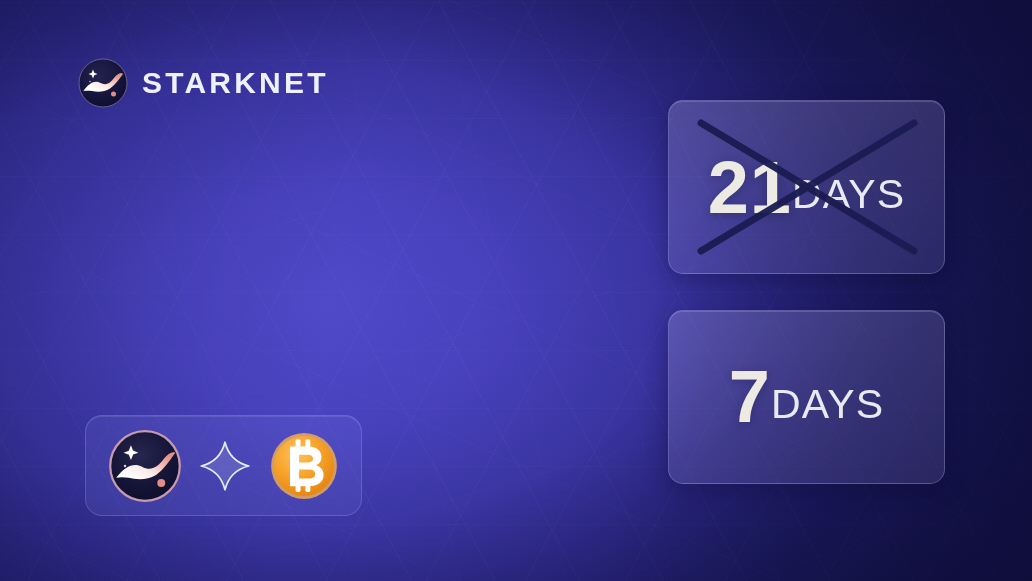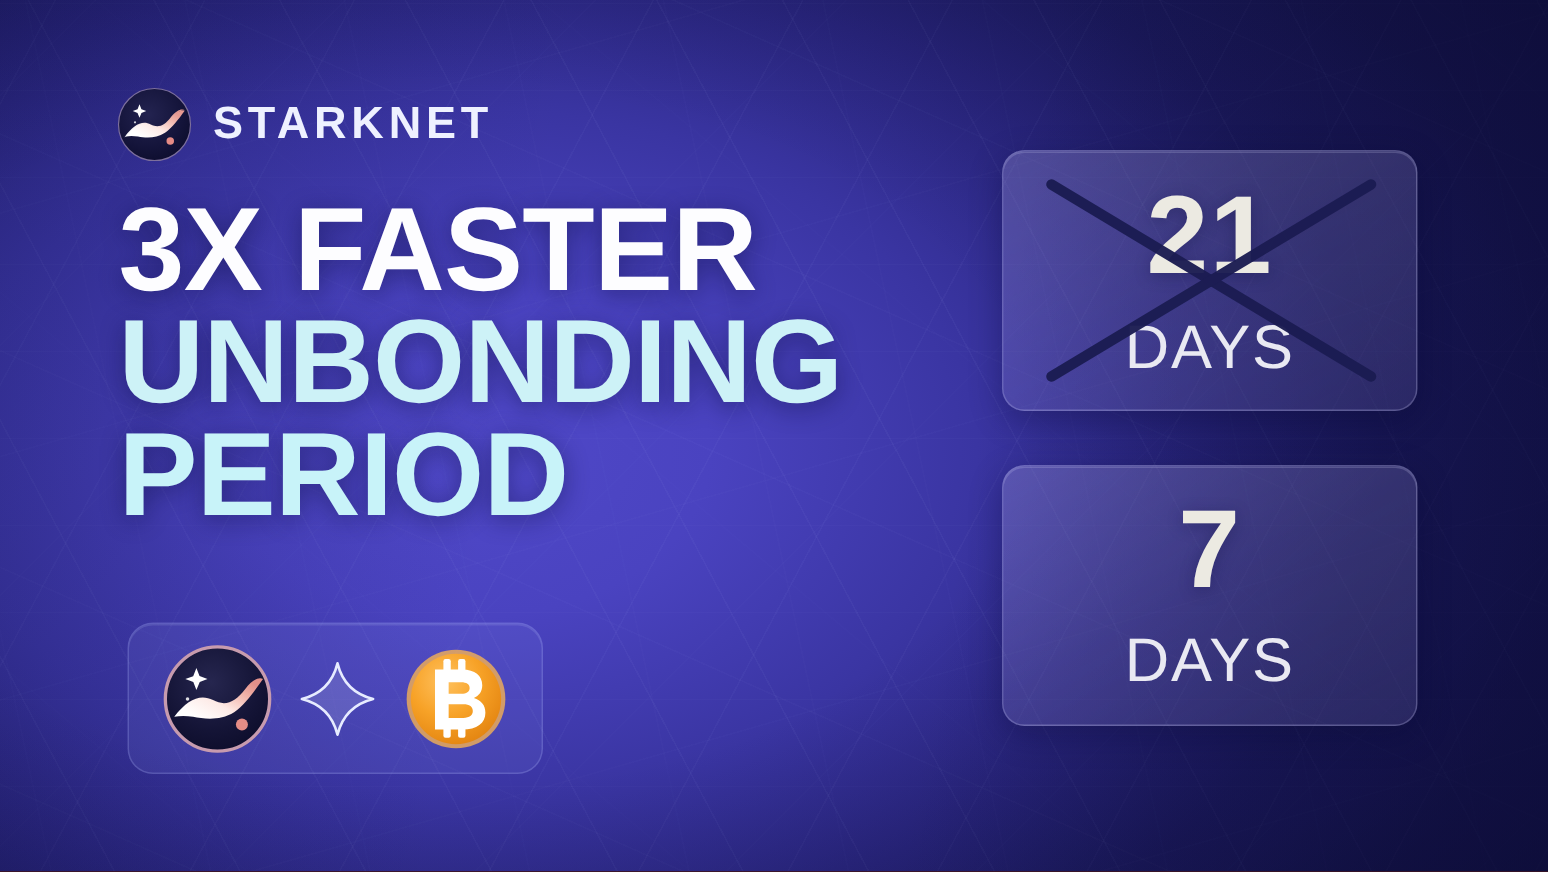--- a/index.html
+++ b/index.html
@@ -6,21 +6,21 @@
     margin: 0;
     padding: 0;
     background: #0d0d23;
   }
   #stage {
     position: relative;
     width: 1032px;
     height: 581px;
     overflow: hidden;
     font-family: "Liberation Sans", sans-serif;
-    background: #7f1d1d;
+    background: #0f766e;
   }
 
   
   .bg-base {
     position: absolute;
     inset: 0;
     background:
       radial-gradient(ellipse 72% 86% at 30% 52%, #5049c9 0%, #4a43c0 22%, #3a35a2 46%, #2a2680 66%, #1e1c63 82%, #191752 100%);
   }
   .bg-vignette {
@@ -110,21 +110,21 @@
   
   .card {
     position: absolute;
     left: 668px;
     width: 277px;
     border-radius: 15px;
     background: linear-gradient(152deg, rgba(171,166,226,0.30) 0%, rgba(150,143,215,0.24) 48%, rgba(131,124,200,0.20) 100%);
     border: 1px solid rgba(198,198,240,0.26);
     box-shadow: inset 0 1px 0 rgba(226,226,255,0.18), 0 6px 22px rgba(8,8,45,0.30);
     display: flex;
-    flex-direction: column;
+    flex-direction: row;
     align-items: center;
     justify-content: center;
     box-sizing: border-box;
   }
   .card-1 { top: 100px; height: 174px; }
   .card-2 { top: 310px; height: 174px; }
 
   .card-num {
     font-size: 74px;
     font-weight: 700;
@@ -184,25 +184,20 @@
         <path d="M10 67 C22 50, 34 44, 45 50 C55 55, 63 52, 72 40 C79 31, 86 28, 91 31 C84 30, 78 36, 72 46 C64 59, 54 65, 44 61 C33 57, 22 60, 10 67 Z" fill="url(#bgSwoosh)" opacity="0.97"></path>
         <path d="M12 66 C24 51, 35 46, 45 51 C56 57, 65 53, 74 41 C80 33, 86 30, 90 32 C82 43, 74 54, 64 61 C52 69, 38 68, 28 66 C22 65, 16 65, 12 66 Z" fill="url(#bgSwoosh)"></path>
         <path d="M30 23 l2.6 6.6 L39 32 l-6.4 2.5 L30 41 l-2.6-6.5 L21 32 l6.4-2.4 Z" fill="#ffffff"></path>
         <circle cx="71" cy="72" r="5" fill="#e58b85"></circle>
         <circle cx="24" cy="47" r="1.5" fill="#ffffff" opacity="0.8"></circle>
       </svg>
     </span>
     <span class="brand-word">STARKNET</span>
   </div>
 
-  <div class="headline">
-    <div class="hl-line hl-1">3X FASTER</div>
-    <div class="hl-line hl-2">UNBONDING</div>
-    <div class="hl-line hl-3">PERIOD</div>
-  </div>
 
   <div class="badge-strip">
 
     <span>
       <svg class="badge-icon" width="74" height="74" viewBox="0 0 100 100">
         <defs>
           <radialGradient id="bdLogoBg" cx="44%" cy="34%" r="80%">
             <stop offset="0%" stop-color="#26264f"></stop>
             <stop offset="58%" stop-color="#141436"></stop>
             <stop offset="100%" stop-color="#0a0a26"></stop>

